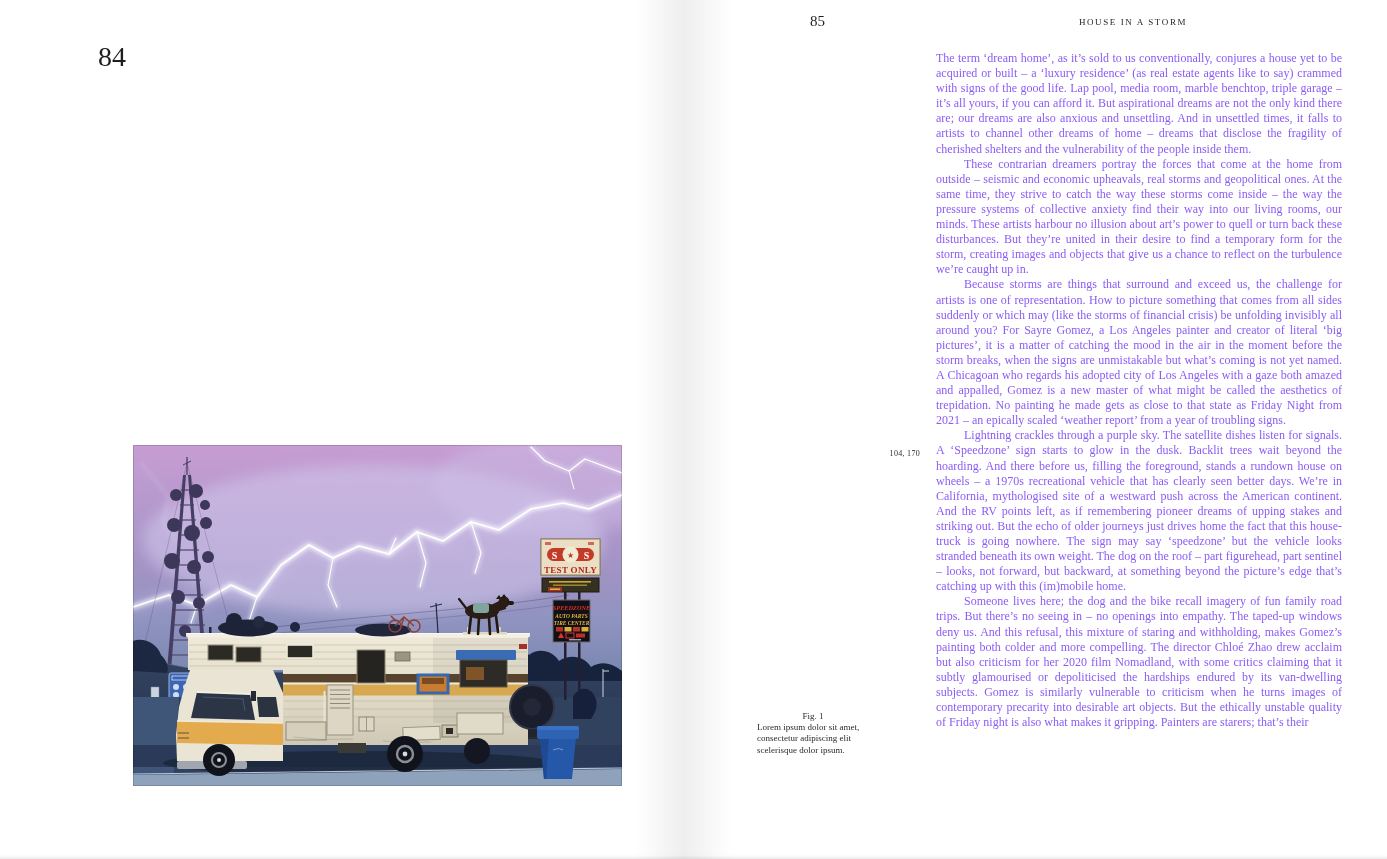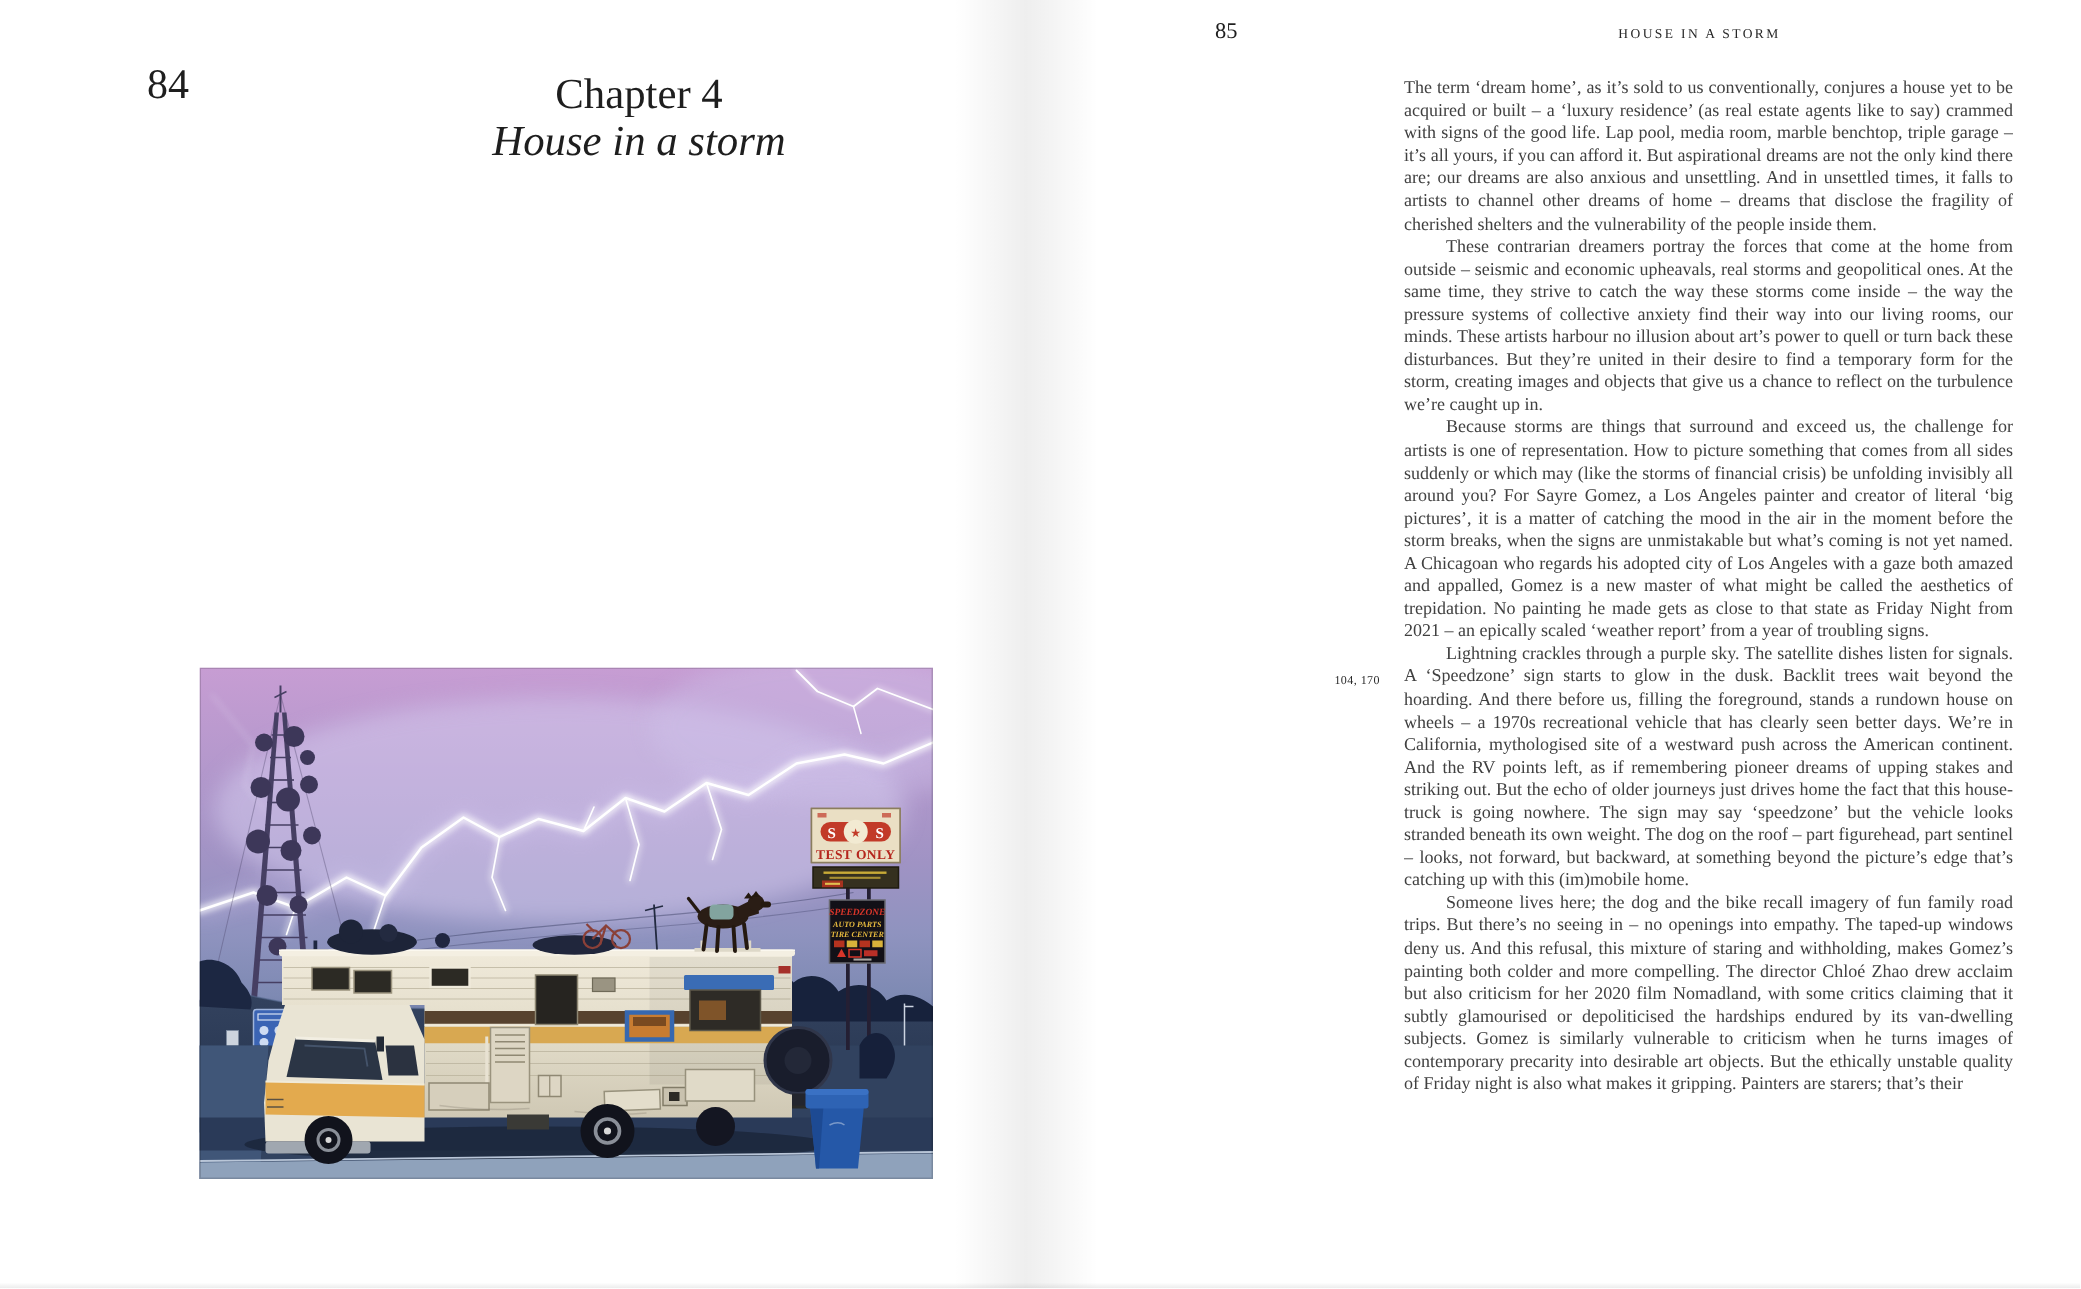--- a/index.html
+++ b/index.html
@@ -16,37 +16,33 @@
   .figure{position:absolute;left:133px;top:445px;width:489px;height:341px;}
   .figure svg{display:block;}
   .caption{position:absolute;left:757px;top:711px;width:112px;font-size:9px;line-height:11.2px;color:#2a2a2a;}
   .caption .figlabel{text-align:center;}
   .pagenum-right{position:absolute;left:810px;top:13px;font-size:15px;}
   .runhead{position:absolute;left:983px;top:17px;width:300px;text-align:center;
            font-size:9px;letter-spacing:1.6px;color:#262626;}
   .marginnote{position:absolute;left:854px;top:449px;width:66px;text-align:right;
            font-size:8px;letter-spacing:.3px;color:#2a2a2a;}
   .bodycol{position:absolute;left:936px;top:51px;width:406px;height:804px;overflow:hidden;
-           font-size:12px;line-height:15.1px;text-align:justify;color:#404040;}
+           font-size:12px;line-height:15.1px;text-align:justify;color:#8b5cf6;}
   .para{margin:0;text-indent:28px;}
   .para.first{text-indent:0;}
   .it{}
   svg text{font-family:"Liberation Serif",serif;}
 </style>
 </head>
 <body>
 
 <div class="spread">
 
   <div class="pagenum-left">84</div>
 
-  <div class="chapterblock">
-    <div>Chapter 4</div>
-    <div class="chaptertitle">House in a storm</div>
-  </div>
 
   <div class="figure">
     <svg width="489" height="341" viewBox="0 0 489 341" xmlns="http://www.w3.org/2000/svg">
       <defs>
         <linearGradient id="skyg" x1="0" y1="0" x2="0" y2="1">
           <stop offset="0" stop-color="#c79dd3"></stop>
             <stop offset=".2" stop-color="#b398cc"></stop>
           <stop offset=".38" stop-color="#a093c4"></stop>
             <stop offset=".52" stop-color="#8f93bf"></stop>
           <stop offset=".64" stop-color="#7e8ab3"></stop>
@@ -331,20 +327,26 @@
         <polygon points="407,292 416,292 413,334 411,334" fill="#1d4a93"></polygon>
         <rect x="404" y="281" width="42" height="13" rx="2" fill="#2e63b4"></rect>
         <rect x="404" y="281" width="42" height="4" rx="2" fill="#3a71c4"></rect>
         <path d="M420 305 q6 -3 10 0" stroke="#cfd9ea" stroke-width="1" fill="none" opacity=".5"></path>
       </g>
 
       <rect x=".5" y=".5" width="488" height="340" fill="none" stroke="rgba(0,0,0,0.15)" stroke-width="1"></rect>
     </svg>
   </div>
 
+  <div class="caption">
+    <div class="figlabel">Fig. 1</div>
+    <div>Lorem ipsum dolor sit amet,</div>
+    <div>consectetur adipiscing elit</div>
+    <div>scelerisque dolor ipsum.</div>
+  </div>
 
   <div class="pagenum-right">85</div>
   <div class="runhead">HOUSE IN A STORM</div>
   <div class="marginnote">104, 170</div>
 
   <div class="bodycol">
     <p class="para first"><span>The term ‘dream home’, as it’s sold to us conventionally, conjures a house yet to be acquired or built – a ‘luxury residence’ (as real estate agents like to say) crammed with signs of the good life. Lap pool, media room, marble benchtop, triple garage – it’s all yours, if you can afford it. But aspirational dreams are not the only kind there are; our dreams are also anxious and unsettling. And in unsettled times, it falls to artists to channel other dreams of home – dreams that disclose the fragility of cherished shelters and the vulnerability of the people inside them.</span></p>
     <p class="para"><span>These contrarian dreamers portray the forces that come at the home from outside – seismic and economic upheavals, real storms and geopolitical ones. At the same time, they strive to catch the way these storms come inside – the way the pressure systems of collective anxiety find their way into our living rooms, our minds. These artists harbour no illusion about art’s power to quell or turn back these disturbances. But they’re united in their desire to find a temporary form for the storm, creating images and objects that give us a chance to reflect on the turbulence we’re caught up in.</span></p>
     <p class="para"><span>Because storms are things that surround and exceed us, the challenge for artists is one of representation. How to picture something that comes from all sides suddenly or which may (like the storms of financial crisis) be unfolding invisibly all around you? For Sayre Gomez, a Los Angeles painter and creator of literal ‘big pictures’, it is a matter of catching the mood in the air in the moment before the storm breaks, when the signs are unmistakable but what’s coming is not yet named. A Chicagoan who regards his adopted city of Los Angeles with a gaze both amazed and appalled, Gomez is a new master of what might be called the aesthetics of trepidation. No painting he made gets as close to that state as </span><span class="it">Friday Night</span><span> from 2021 – an epically scaled ‘weather report’ from a year of troubling signs.</span></p>
     <p class="para"><span>Lightning crackles through a purple sky. The satellite dishes listen for signals. A ‘Speedzone’ sign starts to glow in the dusk. Backlit trees wait beyond the hoarding. And there before us, filling the foreground, stands a rundown house on wheels – a 1970s recreational vehicle that has clearly seen better days. We’re in California, mythologised site of a westward push across the American continent. And the RV points left, as if remembering pioneer dreams of upping stakes and striking out. But the echo of older journeys just drives home the fact that this house-truck is going nowhere. The sign may say ‘speedzone’ but the vehicle looks stranded beneath its own weight. The dog on the roof – part figurehead, part sentinel – looks, not forward, but backward, at something beyond the picture’s edge that’s catching up with this (im)mobile home.</span></p>

